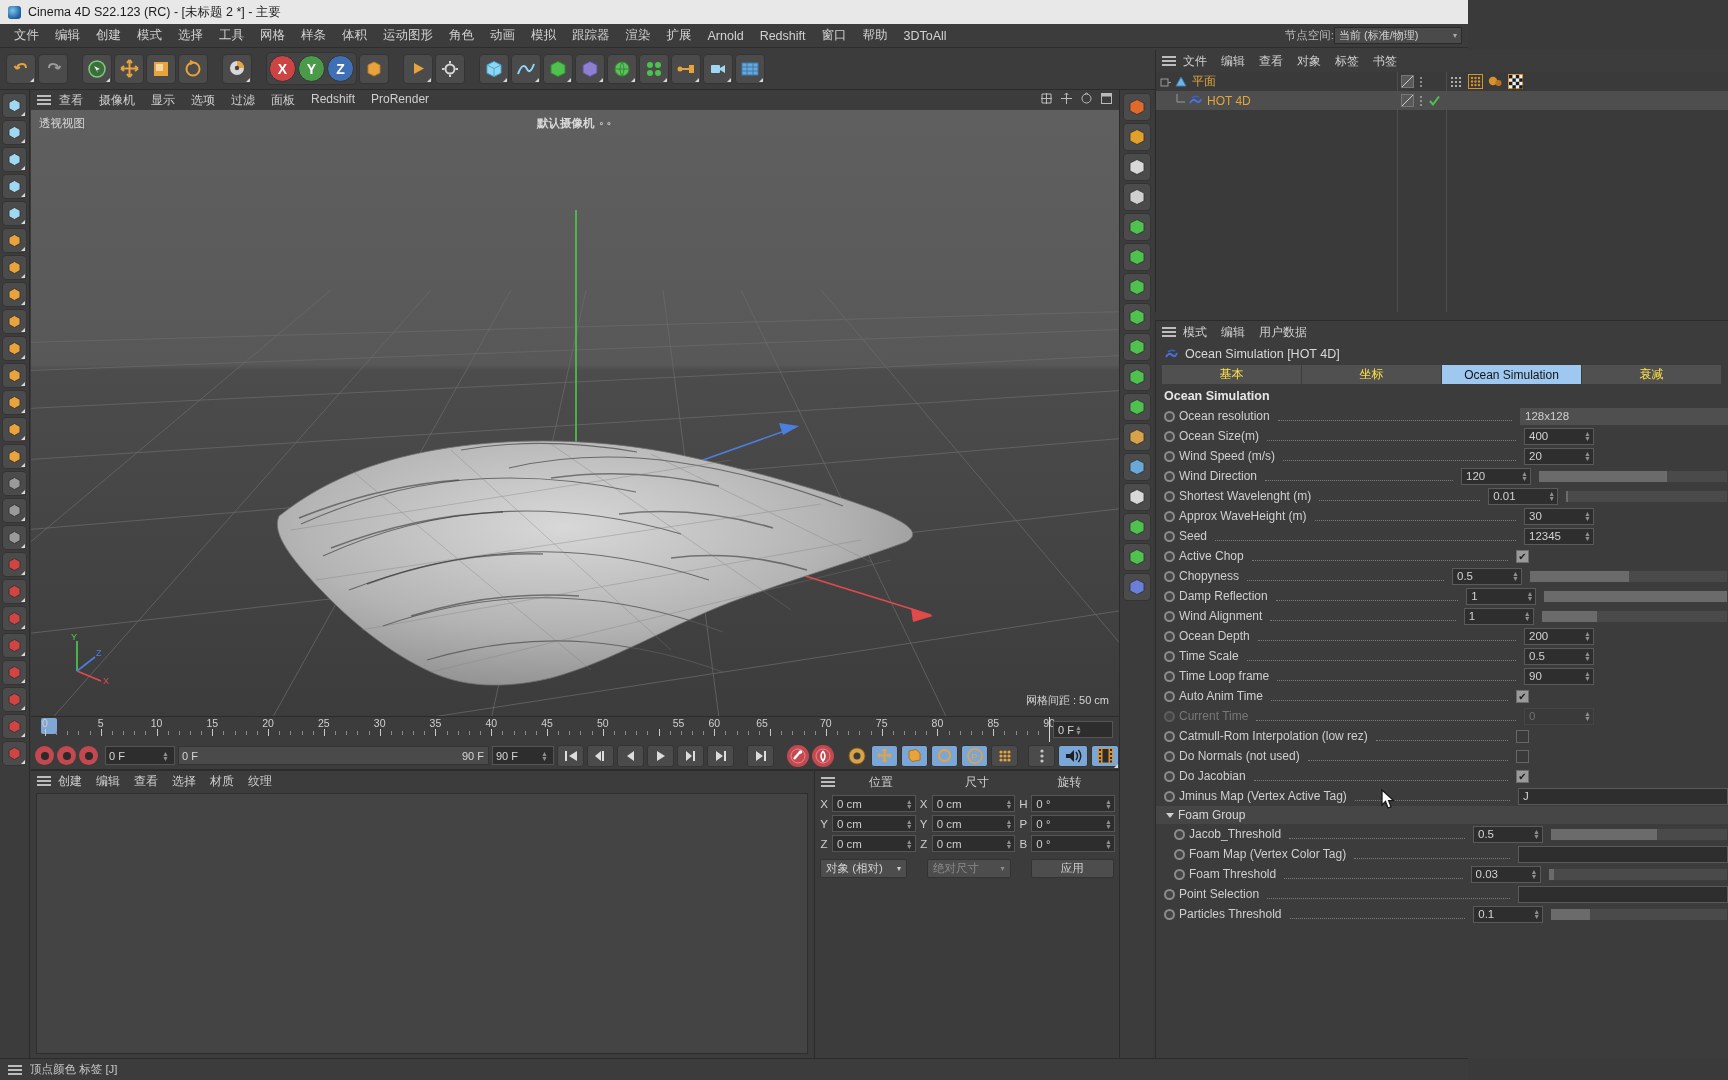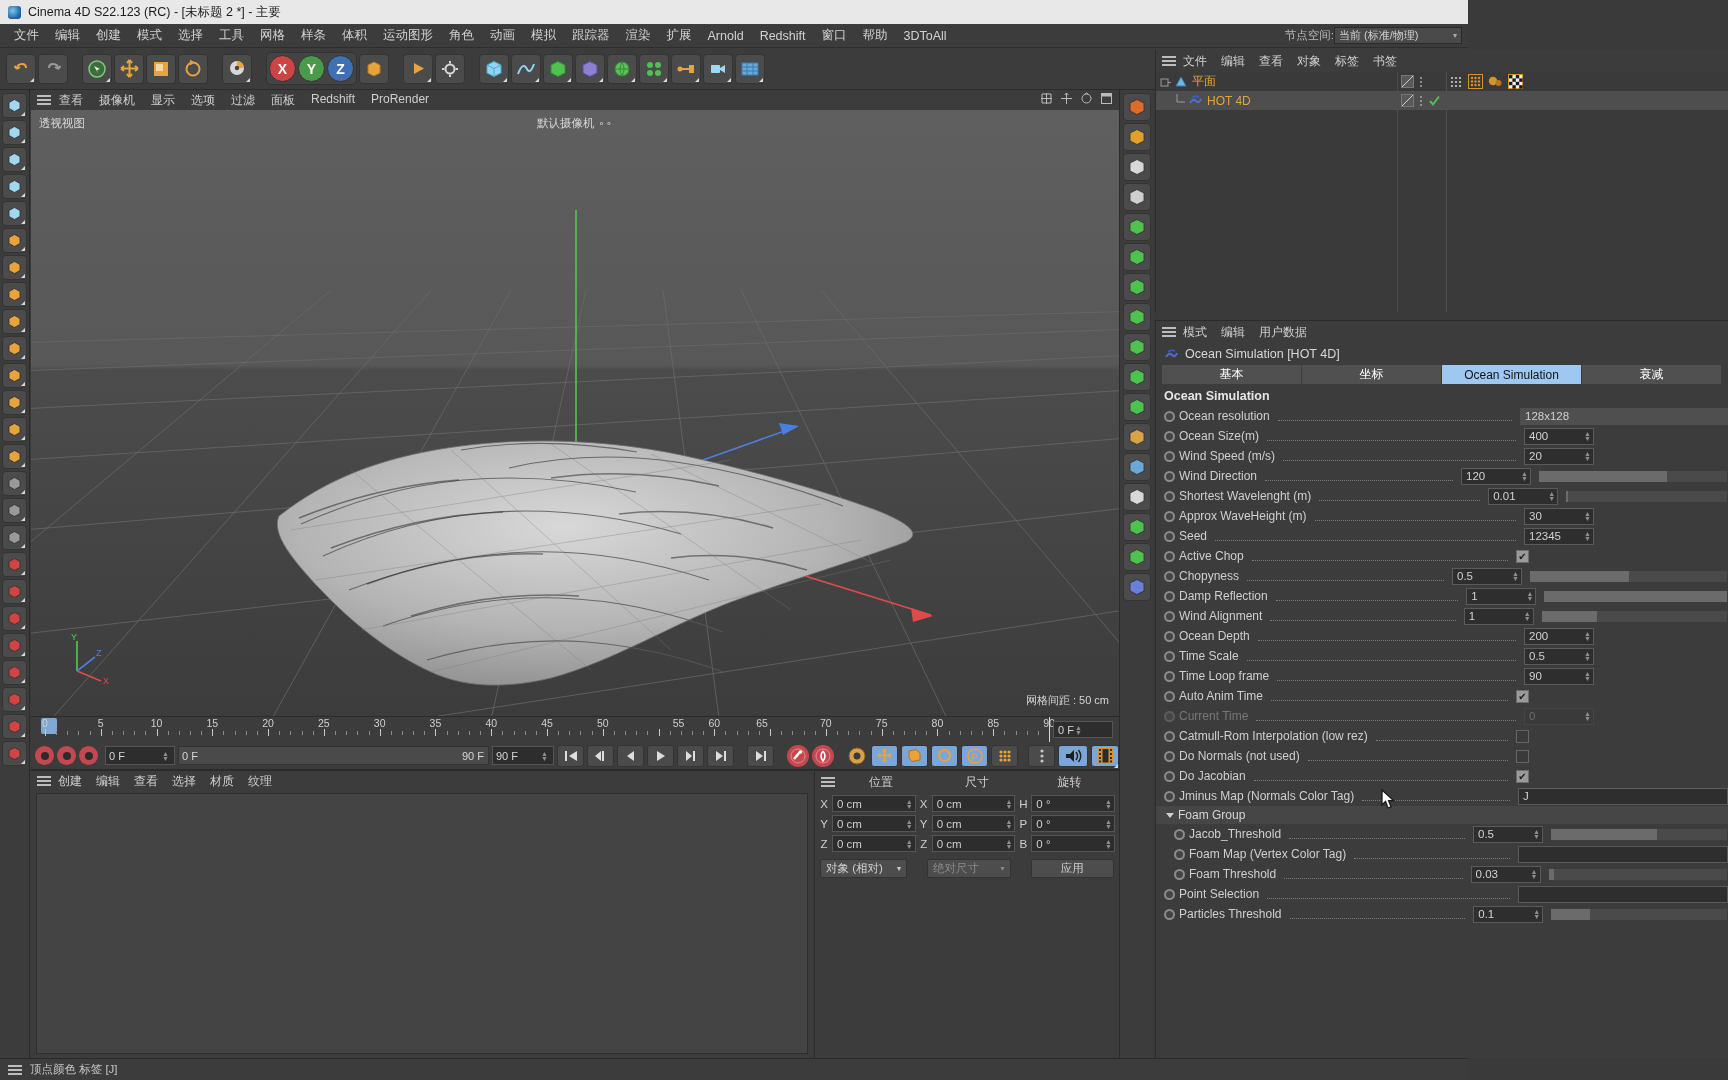--- a/index.html
+++ b/index.html
@@ -39,21 +39,21 @@
   .rail-btn{width:25px;height:25px;border-radius:4px;background:#4b4b4b;border:1px solid #343434;
     display:flex;align-items:center;justify-content:center;position:relative;flex:none;}
 
   .viewport-wrap{position:absolute;left:31px;top:90px;width:1088px;height:626px;background:#4b4b4b;}
   .vp-menubar{height:20px;background:#3c3c3c;display:flex;align-items:center;gap:0px;padding-left:6px;}
   .vp-menubar .mi{padding:1px 8px;font-size:12px;color:#cfcfcf;}
   .vp-icons{position:absolute;right:6px;top:2px;display:flex;gap:7px;align-items:center;}
   .viewport{position:absolute;left:0;top:20px;right:0;bottom:0;overflow:hidden;
     background:linear-gradient(180deg,#5a5a5a 0%,#565656 42%,#4a4a4a 43%,#3f3f3f 100%);}
   .vp-label{position:absolute;left:8px;top:6px;font-size:11.5px;color:#d8d8d8;}
-  .vp-cam{position:absolute;left:50%;top:6px;transform:translateX(-50%);font-size:11.5px;color:#d8d8d8;white-space:nowrap;}
+  .vp-cam{position:absolute;left:50%;top:6px;transform:translateX(-50%);font-size:11.5px;color:#d8d8d8;white-space:nowrap;font-weight:bold;}
   .vp-grid-lbl{position:absolute;right:10px;bottom:8px;font-size:11px;color:#d5d5d5;}
 
   .vp-right-rail{position:absolute;left:1119px;top:90px;width:34px;bottom:22px;background:#3c3c3c;
     border-left:1px solid #2b2b2b;padding-top:3px;display:flex;flex-direction:column;align-items:center;gap:2px;overflow:hidden;}
   .vr-btn{width:28px;height:28px;border-radius:4px;background:#4b4b4b;border:1px solid #343434;
     display:flex;align-items:center;justify-content:center;position:relative;flex:none;}
 
   
   .timeline{position:absolute;left:31px;top:716px;width:1088px;height:26px;background:#3c3c3c;
     border-top:1px solid #2b2b2b;}
@@ -112,21 +112,21 @@
   .om-col2{position:absolute;left:290px;top:0;bottom:0;width:1px;background:#4e4e4e;}
   .dots{display:flex;flex-direction:column;gap:2px;}
   .dots i{width:2px;height:2px;background:#a8a8a8;border-radius:50%;}
 
   .attr-panel{position:absolute;left:1155px;top:320px;width:573px;bottom:22px;background:#3c3c3c;
     border-left:1px solid #2b2b2b;border-top:1px solid #2b2b2b;overflow:hidden;}
   .at-menubar{height:22px;display:flex;align-items:center;padding-left:6px;}
   .at-menubar .mi{padding:1px 7px;font-size:12px;color:#cfcfcf;}
   .at-title{height:22px;display:flex;align-items:center;gap:6px;padding-left:8px;font-size:12.5px;color:#d8d8d8;}
   .at-tabs{display:flex;height:19px;margin:0 6px;background:#505050;}
-  .at-tab{flex:1;display:flex;align-items:center;justify-content:center;font-size:12px;color:#ffffff;
+  .at-tab{flex:1;display:flex;align-items:center;justify-content:center;font-size:12px;color:#fde047;
     border-right:1px solid #3c3c3c;}
   .at-tab.active{background:#9ec8ef;color:#141414;}
   .at-section{font-size:12.5px;font-weight:bold;color:#e6e6e6;padding:5px 0 3px 8px;}
   .prow{height:20px;display:flex;align-items:center;padding-left:8px;gap:4px;}
   .pdot{width:11px;height:11px;border-radius:50%;border:2px solid #8c8c8c;background:#444;flex:none;}
   .pdot.dim{border-color:#5d5d5d;}
   .plabel{font-size:12px;color:#cfcfcf;white-space:nowrap;}
   .plabel.dim{color:#777;}
   .pdots{flex:1;border-bottom:1px dotted #7c7c7c;height:10px;margin:0 4px;min-width:8px;}
   .pfield{width:70px;height:17px;background:#2e2e2e;border:1px solid #5a5a5a;font-size:11.5px;color:#d2d2d2;
@@ -1515,21 +1515,21 @@
         </div>
         <div class="prow">
           <span class="pdot"></span>
           <span class="plabel">Do Jacobian</span>
           <span class="pdots"></span>
           <span class="chk">✔</span>
           <span style="width: 195px;"></span>
         </div>
         <div class="prow">
           <span class="pdot"></span>
-          <span class="plabel">Jminus Map (Normals Color Tag)</span>
+          <span class="plabel">Jminus Map (Vertex Active Tag)</span>
           <span class="pdots"></span>
           <span class="pfield link">
             <span>J</span>
           </span>
         </div>
         <div class="grp-hdr">
           <span class="caret down"></span>
           <span>Foam Group</span>
         </div>
         <div class="prow" style="padding-left: 18px;">

